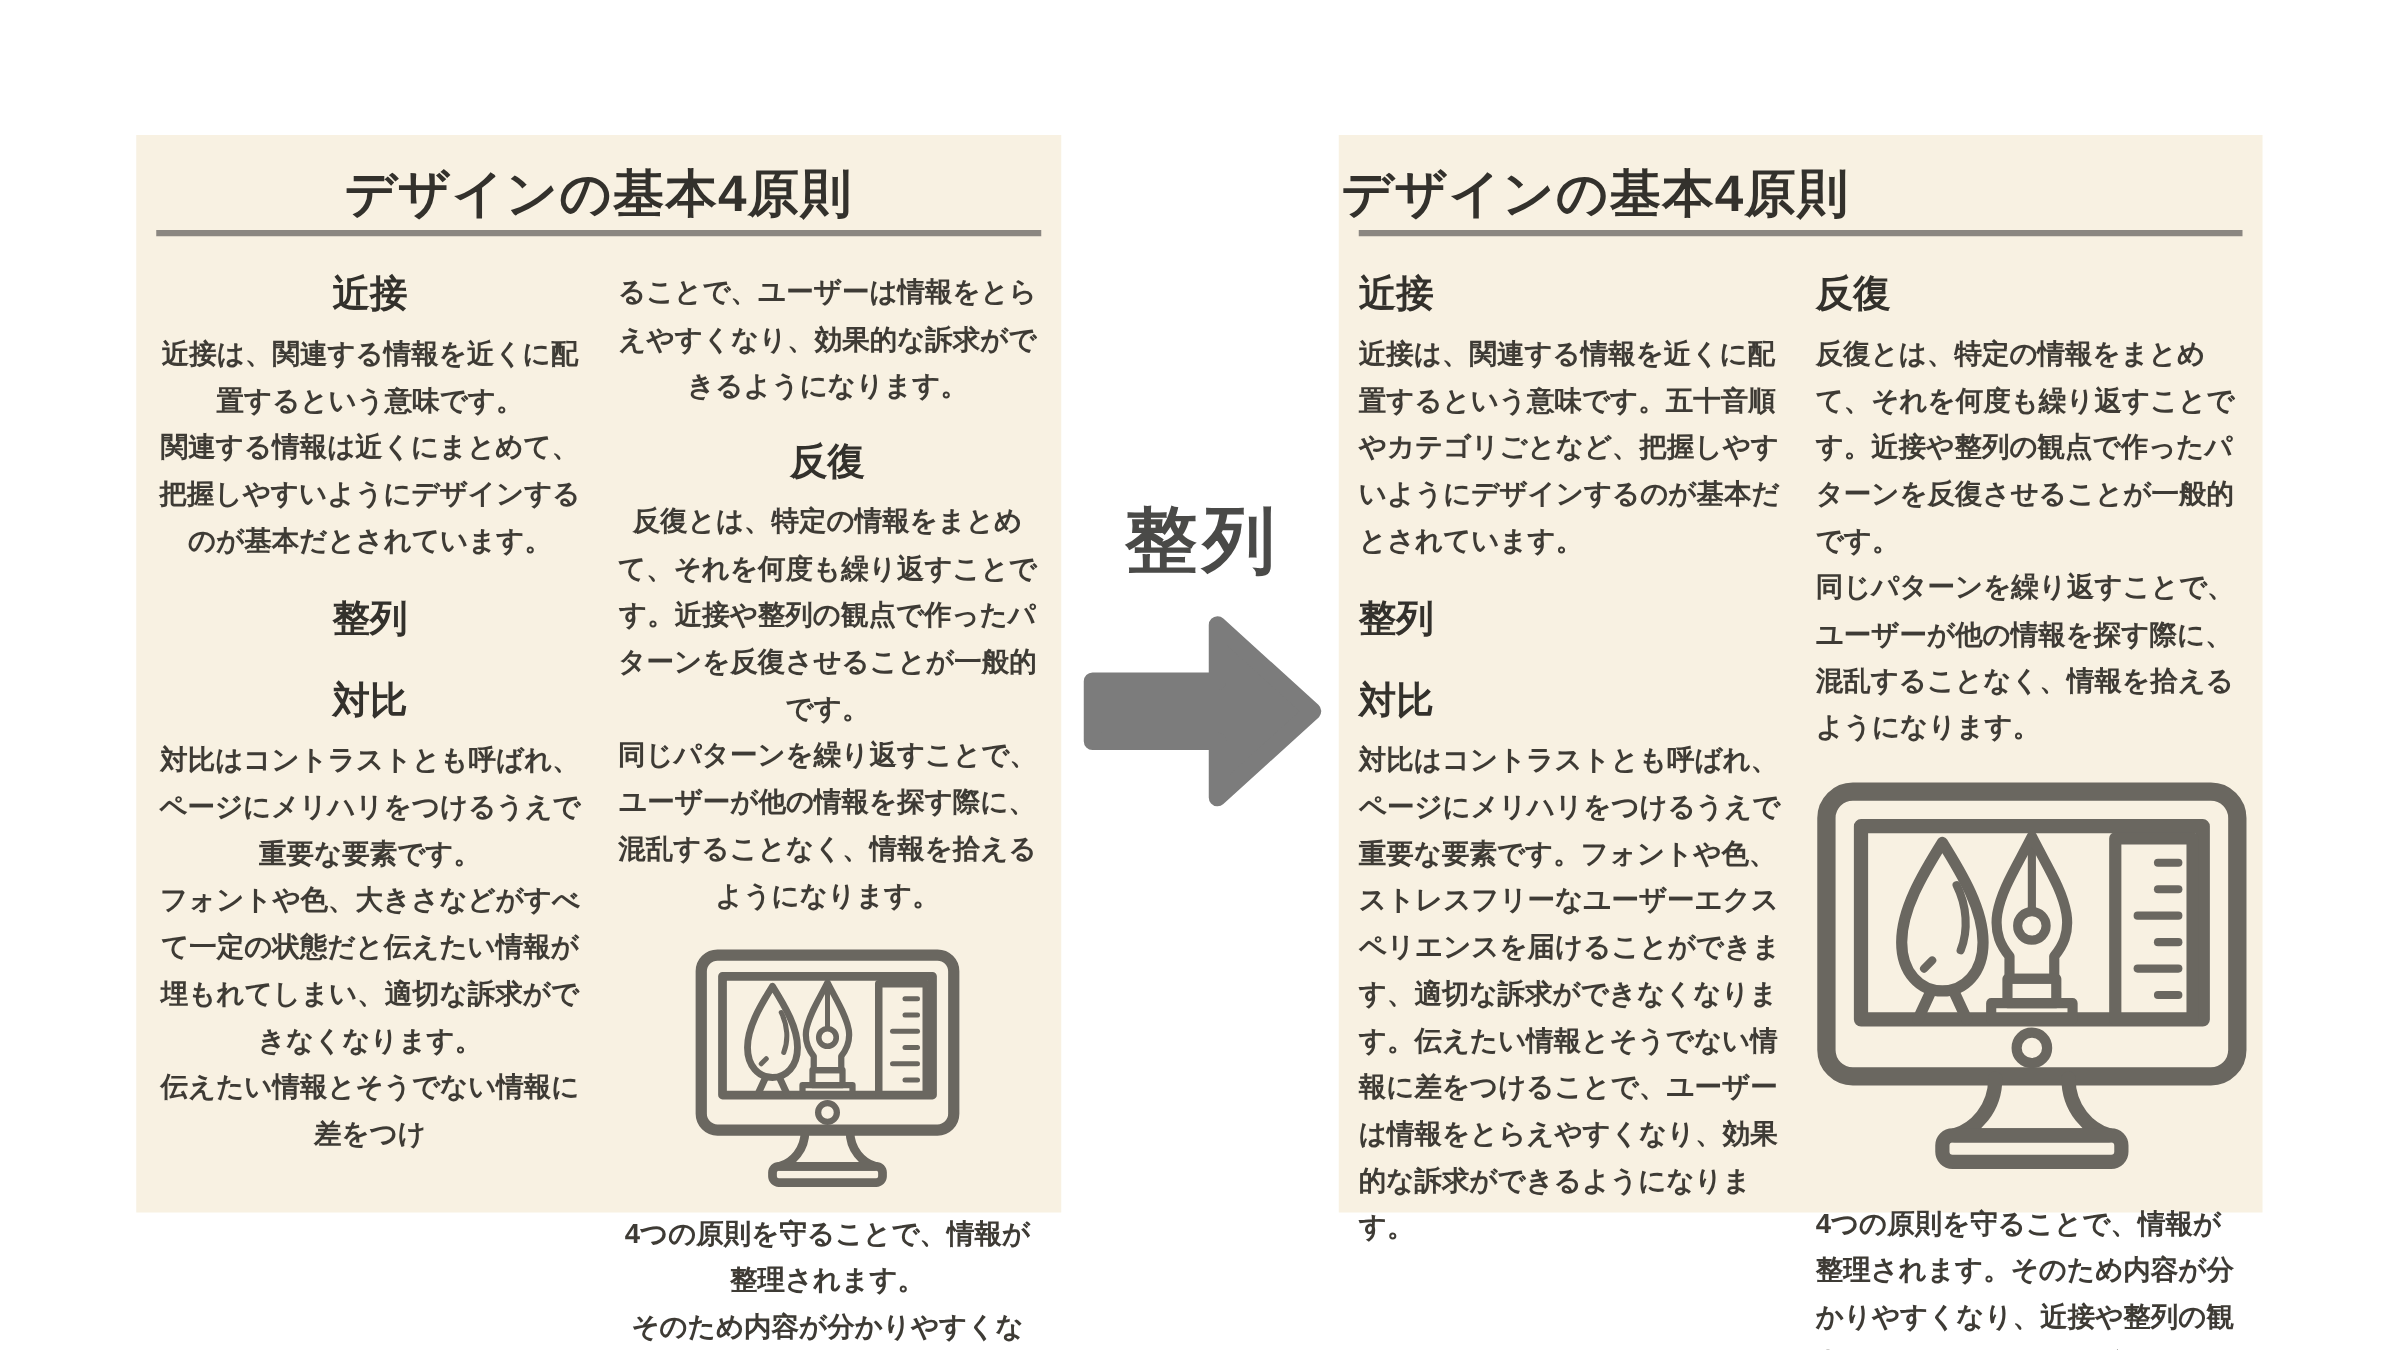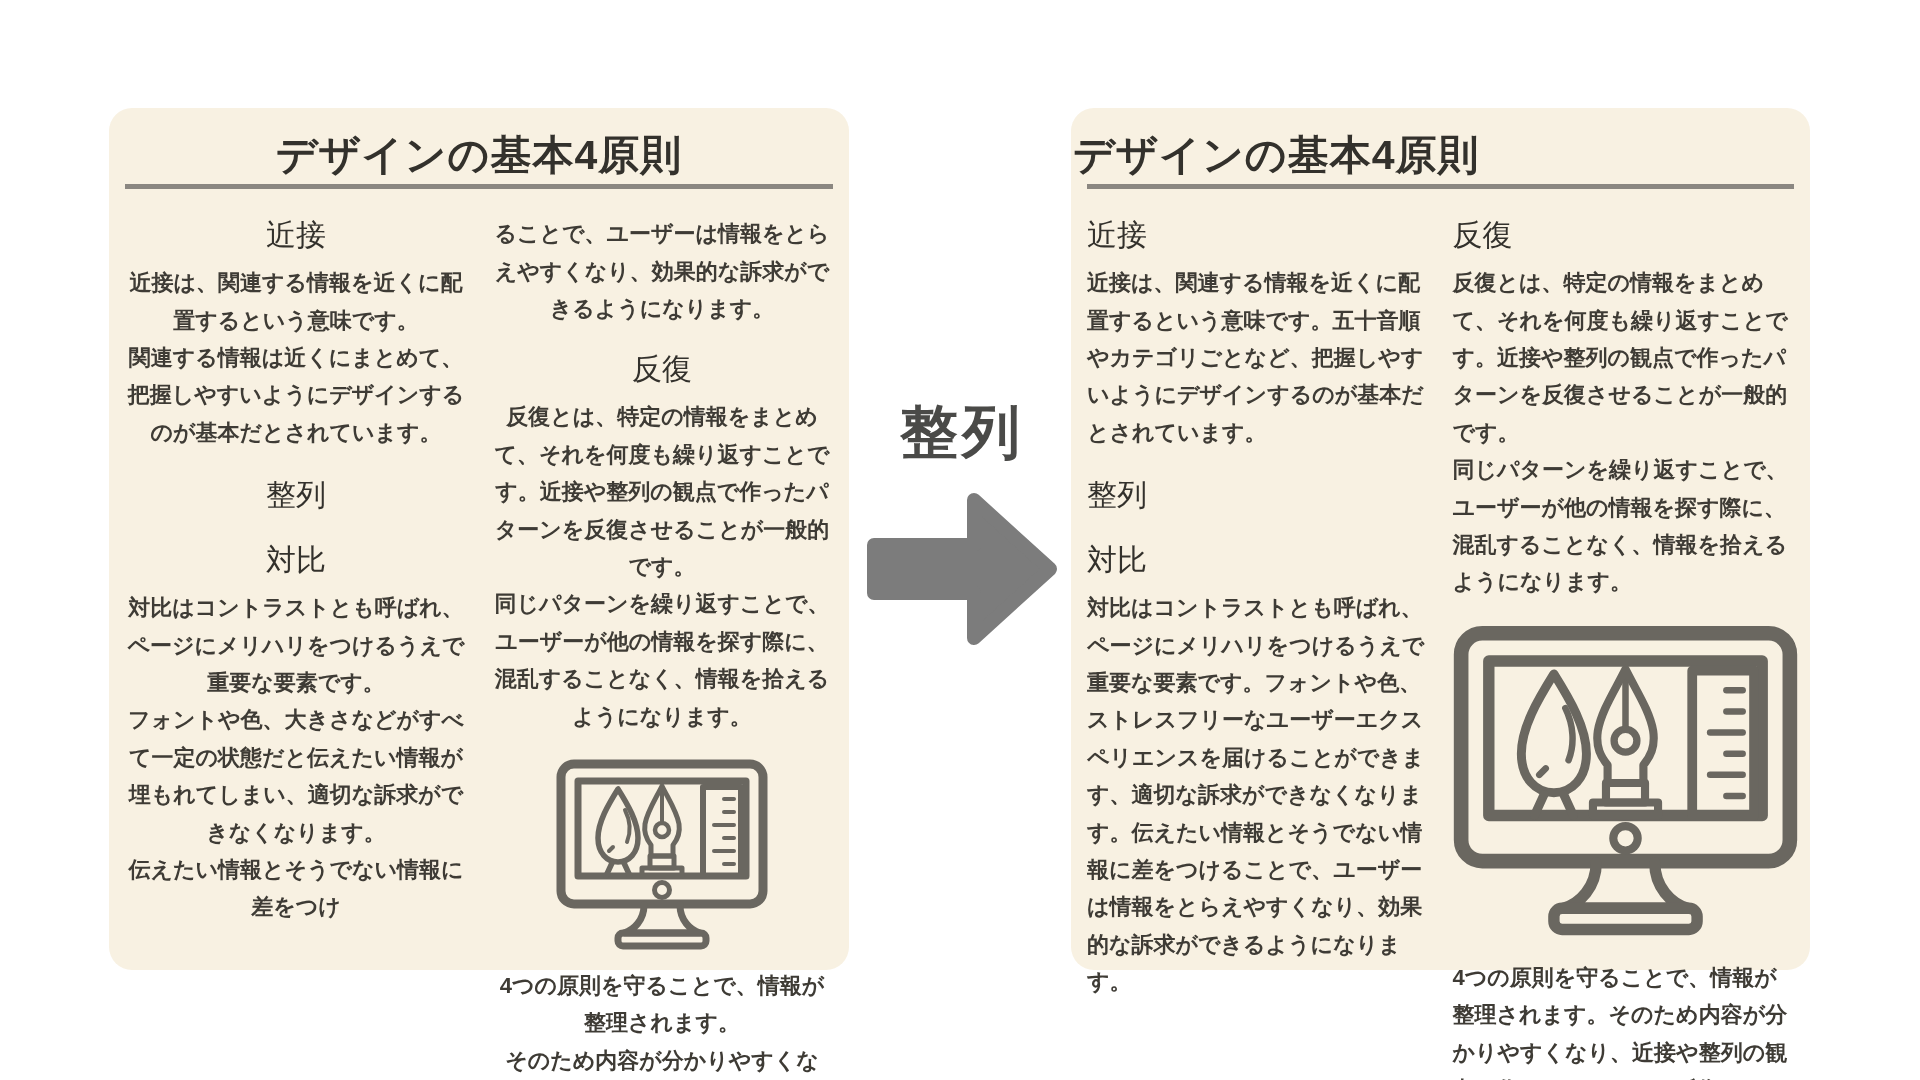--- a/index.html
+++ b/index.html
@@ -5,42 +5,41 @@
   html,body { margin:0; padding:0; }
   body {
     width:1920px; height:1080px; position:relative;
     background:#ffffff;
     font-family:"Liberation Sans","DejaVu Sans",sans-serif;
     color:#3e3b35;
   }
   .panel {
     position:absolute; top:108px; width:740px; height:862px;
     background:#f8f1e2;
-    border-radius:23px;
   }
   .panel.before { left:109px; }
   .panel.after  { left:1071px; width:739px; }
   .panel-inner { padding:0 16px; }
 
   .panel-title {
     margin-top:22px; font-size:41px; line-height:1.25;
     font-weight:800; color:#33312c; letter-spacing:1px;
   }
   .before .panel-title { text-align:center; }
   .after  .panel-title { text-align:left; margin-left:-14px; }
   .title-rule { height:5px; background:#8b8781; margin-top:3px; }
 
   .cols { display:flex; gap:24px; margin-top:26px; }
   .col { flex:1; min-width:0; }
   .before .col { text-align:center; }
   .after  .col { text-align:left; }
 
   .sec { margin:0 0 24px 0; }
   .sec-h {
-    margin:0 0 8px 0; font-size:30px; font-weight:400; color:#33312c;
+    margin:0 0 8px 0; font-size:30px; font-weight:700; color:#33312c;
   }
   .sec-b, .cont-b {
     margin:0; font-size:22px; line-height:1.7; font-weight:600;
     white-space:pre-line; color:#3e3b35;
   }
   .cont-b { margin-bottom:0; }
 
   .icon-wrap { text-align:center; }
   .before .icon-wrap { margin:12px 0 10px 0; }
   .after  .icon-wrap { margin:16px 0 14px 0; }

